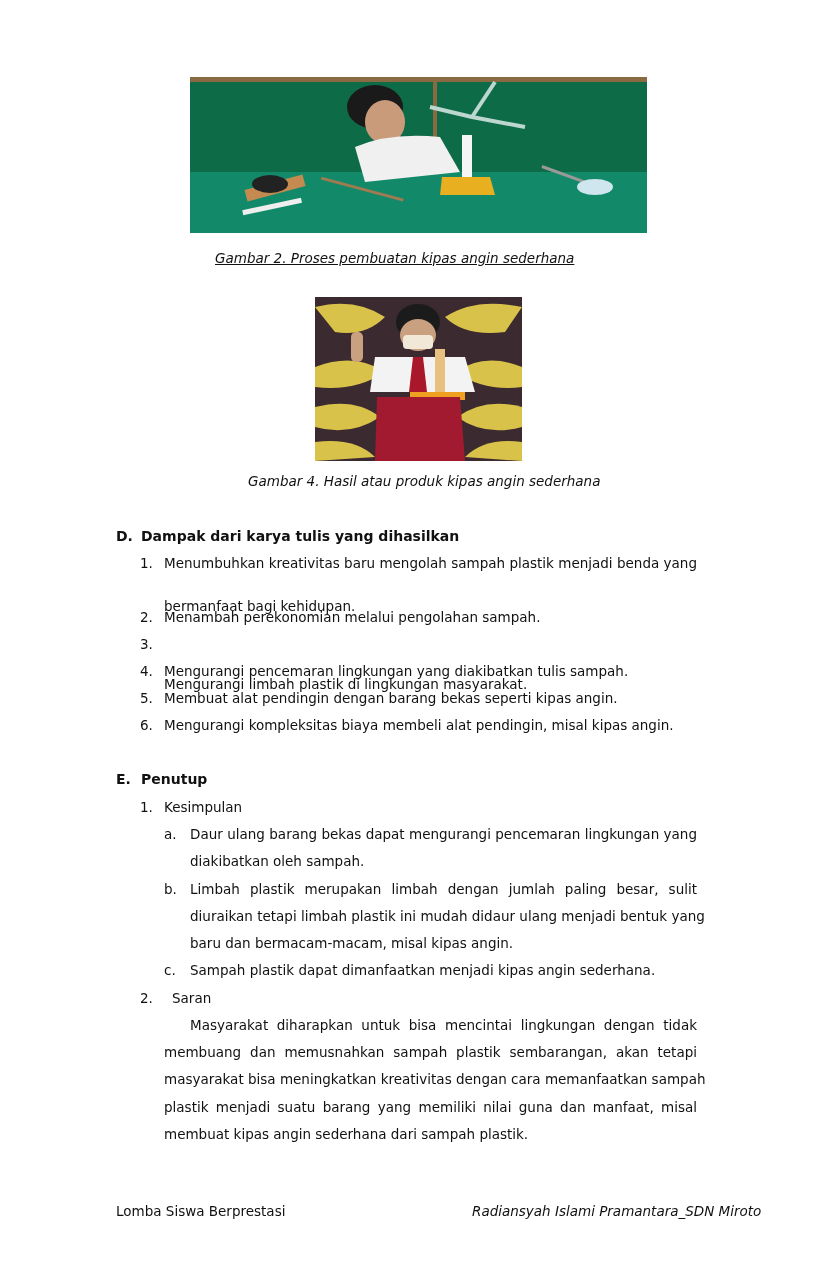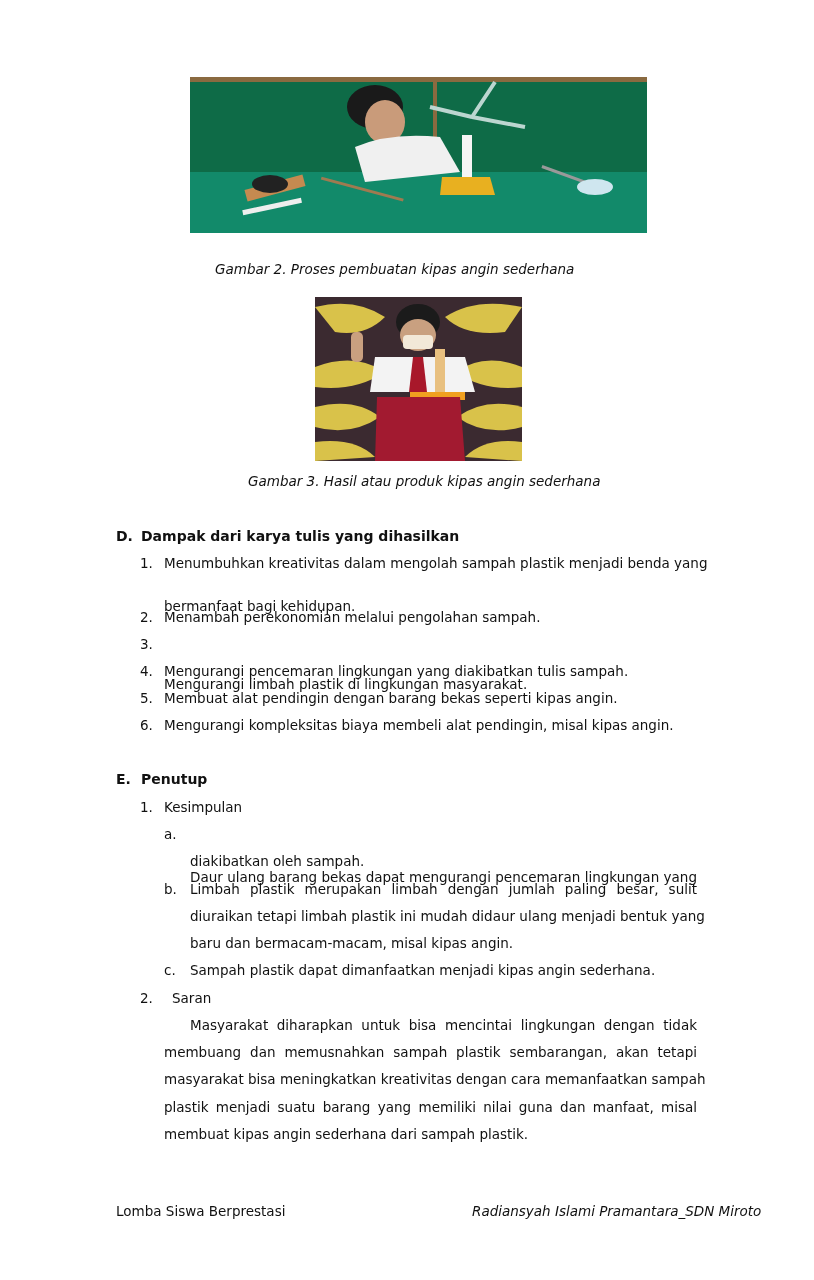--- a/index.html
+++ b/index.html
@@ -32,21 +32,21 @@
     <path d="M252 100 L300 100 L305 118 L250 118 Z" fill="#e8b020"></path>
     <path d="M282 40 L305 5 M282 40 L335 50 M282 40 L240 30" stroke="#bcd6d0" stroke-width="4" fill="none"></path>
     <rect x="55" y="105" width="60" height="12" fill="#c58a50" transform="rotate(-15 85 111)"></rect>
     <ellipse cx="80" cy="107" rx="18" ry="9" fill="#222"></ellipse>
     <rect x="52" y="127" width="60" height="5" fill="#eee" transform="rotate(-12 82 129)"></rect>
     <rect x="130" y="110" width="85" height="3" fill="#a07a50" transform="rotate(15 170 111)"></rect>
     <rect x="350" y="100" width="70" height="3" fill="#999" transform="rotate(20 385 101)"></rect>
     <ellipse cx="405" cy="110" rx="18" ry="8" fill="#cfe6ef"></ellipse>
   </svg>
 </div>
-<div class="abs caption" style="left:215px; top:261px;">Gambar 2. Proses pembuatan kipas angin sederhana</div>
+<div class="abs caption" style="left:215px; top:250px;text-decoration:underline;">Gambar 2. Proses pembuatan kipas angin sederhana</div>
 
 <div id="photo2" class="abs">
   <svg width="207" height="164" viewBox="0 0 207 164">
     <rect x="0" y="0" width="207" height="164" fill="#3b2a30"></rect>
     <path d="M0 10 Q40 0 70 20 Q50 40 20 35 Z" fill="#d9c24a"></path>
     <path d="M207 10 Q160 0 130 20 Q150 40 190 35 Z" fill="#d9c24a"></path>
     <path d="M0 70 Q40 55 70 75 Q40 95 0 90 Z" fill="#d9c24a"></path>
     <path d="M207 70 Q170 55 140 75 Q170 95 207 90 Z" fill="#d9c24a"></path>
     <path d="M0 110 Q40 100 65 120 Q35 140 0 130 Z" fill="#d9c24a"></path>
     <path d="M207 110 Q170 100 142 120 Q170 140 207 130 Z" fill="#d9c24a"></path>
@@ -56,27 +56,27 @@
     <ellipse cx="103" cy="38" rx="18" ry="16" fill="#c9a080"></ellipse>
     <rect x="88" y="38" width="30" height="14" rx="4" fill="#f2e8d8"></rect>
     <path d="M60 60 L150 60 L160 95 L55 95 Z" fill="#f3f3f3"></path>
     <path d="M98 60 L108 60 L112 95 L94 95 Z" fill="#a8182a"></path>
     <rect x="36" y="35" width="12" height="30" rx="5" fill="#c9a080"></rect>
     <rect x="120" y="52" width="10" height="45" fill="#e8c080"></rect>
     <path d="M95 95 L150 95 L150 103 L95 103 Z" fill="#f0a020"></path>
     <path d="M62 100 L145 100 L150 164 L60 164 Z" fill="#a21a30"></path>
   </svg>
 </div>
-<div class="abs caption" style="left:248px; top:473px;">Gambar 3. Hasil atau produk kipas angin sederhana</div>
+<div class="abs caption" style="left:248px; top:473px;">Gambar 4. Hasil atau produk kipas angin sederhana</div>
 
 <div class="abs heading" style="left:116px; top:528px;">D.</div>
 <div class="abs heading" style="left:141px; top:528px;">Dampak dari karya tulis yang dihasilkan</div>
 
 <div class="abs line" style="left:140px; top:554px;">1.</div>
-<div class="abs line just" style="left:164px; top:554px; width:533px;">Menumbuhkan kreativitas dalam mengolah sampah plastik menjadi benda yang</div>
+<div class="abs line just" style="left:164px; top:554px; width:533px;">Menumbuhkan kreativitas baru mengolah sampah plastik menjadi benda yang</div>
 <div class="abs line" style="left:164px; top:581px;margin-top:16px;">bermanfaat bagi kehidupan.</div>
 
 <div class="abs line" style="left:140px; top:608px;">2.</div>
 <div class="abs line" style="left:164px; top:608px;">Menambah perekonomian melalui pengolahan sampah.</div>
 
 <div class="abs line" style="left:140px; top:635px;">3.</div>
 <div class="abs line" style="left:164px; top:635px;margin-top:40px;">Mengurangi limbah plastik di lingkungan masyarakat.</div>
 
 <div class="abs line" style="left:140px; top:662px;">4.</div>
 <div class="abs line" style="left:164px; top:662px;">Mengurangi pencemaran lingkungan yang diakibatkan tulis sampah.</div>
@@ -87,21 +87,21 @@
 <div class="abs line" style="left:140px; top:716px;">6.</div>
 <div class="abs line" style="left:164px; top:716px;">Mengurangi kompleksitas biaya membeli alat pendingin, misal kipas angin.</div>
 
 <div class="abs heading" style="left:116px; top:771px;">E.</div>
 <div class="abs heading" style="left:141px; top:771px;">Penutup</div>
 
 <div class="abs line" style="left:140px; top:798px;">1.</div>
 <div class="abs line" style="left:164px; top:798px;">Kesimpulan</div>
 
 <div class="abs line" style="left:164px; top:825px;">a.</div>
-<div class="abs line just" style="left:190px; top:825px; width:507px;margin-top:43px;">Daur ulang barang bekas dapat mengurangi pencemaran lingkungan yang</div>
+<div class="abs line just" style="left:190px; top:825px; width:507px;">Daur ulang barang bekas dapat mengurangi pencemaran lingkungan yang</div>
 <div class="abs line" style="left:190px; top:852px;">diakibatkan oleh sampah.</div>
 
 <div class="abs line" style="left:164px; top:880px;">b.</div>
 <div class="abs line just" style="left:190px; top:880px; width:507px;">Limbah plastik merupakan limbah dengan jumlah paling besar, sulit</div>
 <div class="abs line just" style="left:190px; top:907px; width:507px;">diuraikan tetapi limbah plastik ini mudah didaur ulang menjadi bentuk yang</div>
 <div class="abs line" style="left:190px; top:934px;">baru dan bermacam-macam, misal kipas angin.</div>
 
 <div class="abs line" style="left:164px; top:961px;">c.</div>
 <div class="abs line" style="left:190px; top:961px;">Sampah plastik dapat dimanfaatkan menjadi kipas angin sederhana.</div>
 

